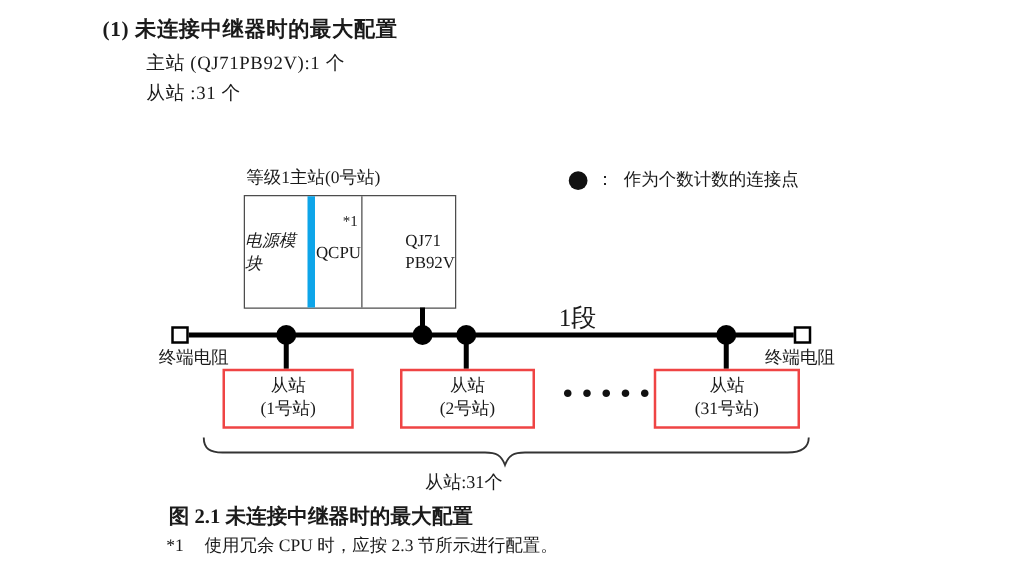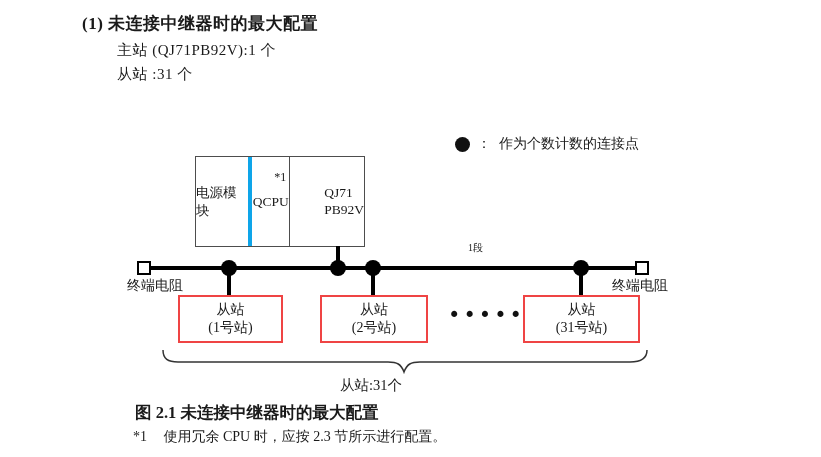--- a/index.html
+++ b/index.html
@@ -23,39 +23,39 @@
   .intro-slave{top:65px;}
 
   
   .master-label{left:197px;top:133px;font-size:14px;white-space:nowrap;}
   .master-box{
     left:195px;top:156px;width:170px;height:91px;
     border:1px solid #4d4d4d;background:#fff;
     display:flex;box-sizing:border-box;
   }
   .m-cell{box-sizing:border-box;display:flex;align-items:center;justify-content:center;font-size:13.5px;position:relative;}
-  .m-power{width:70px;border-right:4px solid #0ea5e9;}
+  .m-power{width:70px;border-right:6px solid #0ea5e9;font-style:italic;}
   .m-cpu{width:48px;border-right:1px solid #4d4d4d;}
   .m-net{width:50px;flex-direction:column;line-height:1.25;align-items:flex-start;padding-left:4px;margin-left:30px;}
   .cpu-note{position:absolute;top:13px;right:3px;font-size:12px;}
 
   
   .legend{left:455px;top:135px;display:flex;align-items:center;font-size:14px;white-space:nowrap;}
   .legend-dot{width:15px;height:15px;border-radius:50%;background:#111;margin-right:7px;}
   .legend-sep{margin-right:8px;}
 
   
   .bus-line{left:150px;top:266px;width:486px;height:4px;background:#000;}
   .term-square{width:10px;height:10px;background:#fff;border:2px solid #000;}
   .term-left{left:137px;top:261px;}
   .term-right{left:635px;top:261px;}
   .term-label{font-size:14px;white-space:nowrap;}
   .term-label-left{left:127px;top:277px;}
   .term-label-right{left:612px;top:277px;}
-  .segment-label{left:468px;top:241px;font-size:10px;white-space:nowrap;}
+  .segment-label{left:447px;top:241px;font-size:20px;white-space:nowrap;}
   .conn-dot{width:16px;height:16px;border-radius:50%;background:#000;top:260px;}
   .dot-master{left:330px;}
   .dot-s1{left:221px;}
   .dot-s2{left:365px;}
   .dot-s31{left:573px;}
   .vline{width:4px;background:#000;}
   .v-master{left:336px;top:246px;height:22px;}
   .v-s1{left:227px;top:268px;height:28px;}
   .v-s2{left:371px;top:268px;height:28px;}
   .v-s31{left:579px;top:268px;height:28px;}
@@ -81,20 +81,21 @@
 </style>
 </head>
 <body>
 
 <div class="page">
 
   <div class="abs heading">(1) 未连接中继器时的最大配置</div>
   <div class="abs intro-line intro-master">主站 (QJ71PB92V):1 个</div>
   <div class="abs intro-line intro-slave">从站 :31 个</div>
 
+  <div class="abs master-label">等级1主站(0号站)</div>
   <div class="abs master-box">
     <div class="m-cell m-power">电源模块</div>
     <div class="m-cell m-cpu">
       <span class="cpu-note">*1</span>
       <span>QCPU</span>
     </div>
     <div class="m-cell m-net">
       <span>QJ71</span>
       <span>PB92V</span>
     </div>

